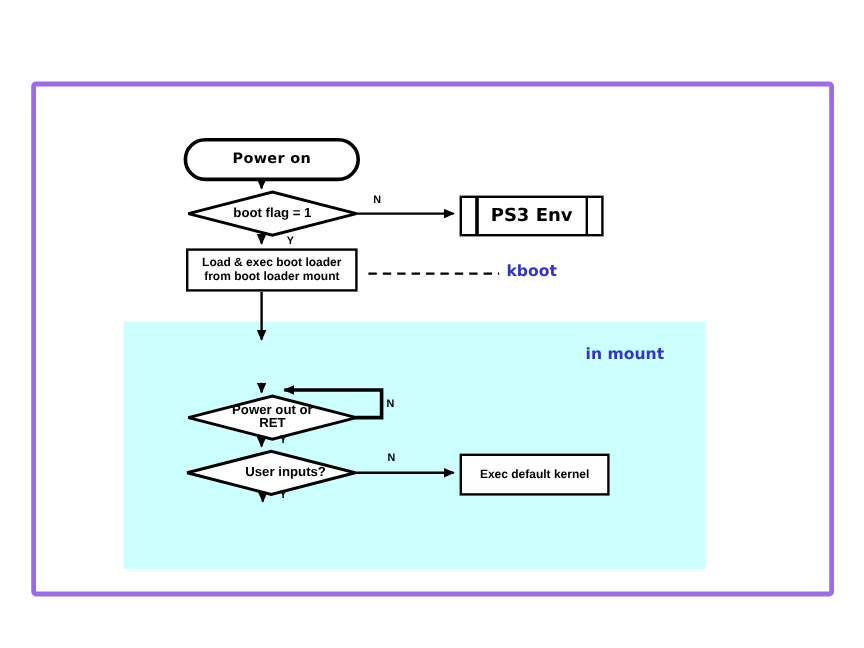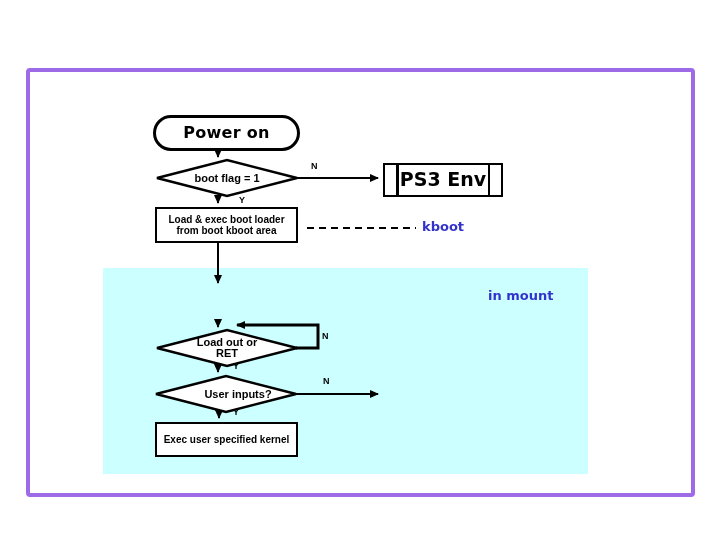--- a/index.html
+++ b/index.html
@@ -17,23 +17,23 @@
   }
   svg.wires { position:absolute; left:0; top:0; width:720px; height:540px; }
   .node {
     position:absolute; box-sizing:border-box;
     background:var(--node_fill,#ffffff); border:2.5px solid var(--line,#000000);
     display:flex; flex-direction:column; align-items:center; justify-content:center;
     text-align:center; font-weight:bold; font-size:10px; line-height:11.5px; color:#000;
   }
   .oval {
     border-radius:18px; border-width:3px;
-    font-size:16px; font-family:"DejaVu Sans", sans-serif; letter-spacing:0.3px;
+    font-size:12px; font-family:"DejaVu Sans", sans-serif; letter-spacing:0.3px;
   }
-  .predef { font-size:19px; font-family:"DejaVu Sans", sans-serif; }
+  .predef { font-size:15px; font-family:"DejaVu Sans", sans-serif; }
   .predef .bar {
     position:absolute; top:0; bottom:0; width:2.5px; background:var(--line,#000000);
   }
   .predef .bar.left  { left:11px; }
   .predef .bar.right { right:11px; }
   .diamond-label {
     position:absolute; display:flex; flex-direction:column; align-items:center;
     justify-content:center; text-align:center; font-weight:bold; font-size:11px;
     line-height:11px; color:#000; pointer-events:none;
   }
@@ -80,43 +80,43 @@
   <div class="node oval" style="left:153px; top:115px; width:147px; height:36px;">
     <span>Power on</span>
   </div>
 
   <div class="diamond-label" style="left:157px; top:160px; width:140px; height:36px;">
     <span>boot flag = 1</span>
   </div>
 
   <div class="node" style="left:155px; top:207px; width:143px; height:36px;">
     <span>Load &amp; exec boot loader</span>
-    <span>from boot kboot area</span>
+    <span>from boot loader mount</span>
   </div>
 
   <div class="node predef" style="left:383px; top:163px; width:120px; height:34px;">
     <span class="bar left"></span>
     <span class="bar right"></span>
     <span>PS3 Env</span>
   </div>
 
 
   <div class="diamond-label" style="left:157px; top:330px; width:140px; height:36px;">
-    <span>Load out or</span>
+    <span>Power out or</span>
     <span>RET</span>
   </div>
 
   <div class="diamond-label" style="left:168px; top:376px; width:140px; height:36px;">
     <span>User inputs?</span>
   </div>
 
+  <div class="node" style="left:383px; top:378px; width:125px; height:35px;">
+    <span>Exec default kernel</span>
+  </div>
 
-  <div class="node" style="left:155px; top:422px; width:143px; height:35px;">
-    <span>Exec user specified kernel</span>
-  </div>
 
   <div class="edge-label" style="left:311px; top:161px;">N</div>
   <div class="edge-label" style="left:239px; top:195px;">Y</div>
   <div class="edge-label" style="left:322px; top:331px;">N</div>
   <div class="edge-label" style="left:233px; top:361px;">Y</div>
   <div class="edge-label" style="left:323px; top:376px;">N</div>
   <div class="edge-label" style="left:233px; top:407px;">Y</div>
 
   <div class="accent-label" style="left:422px; top:219px;">kboot</div>
   <div class="accent-label" style="left:488px; top:288px;">in mount</div>

